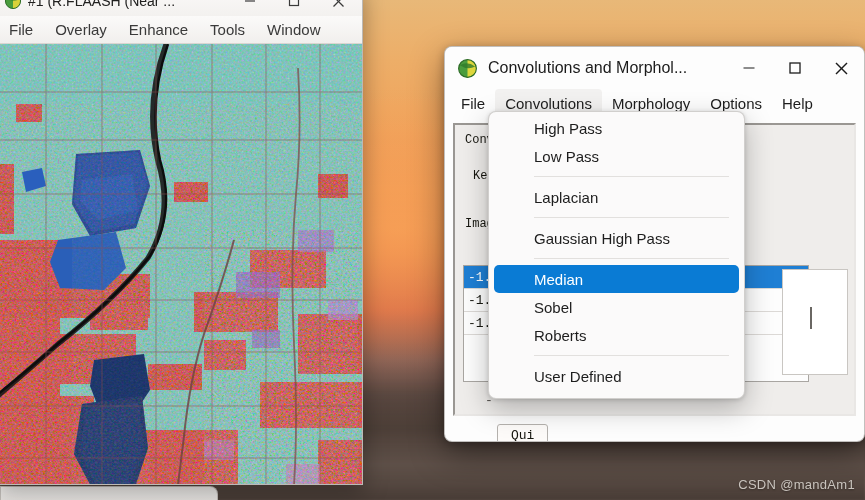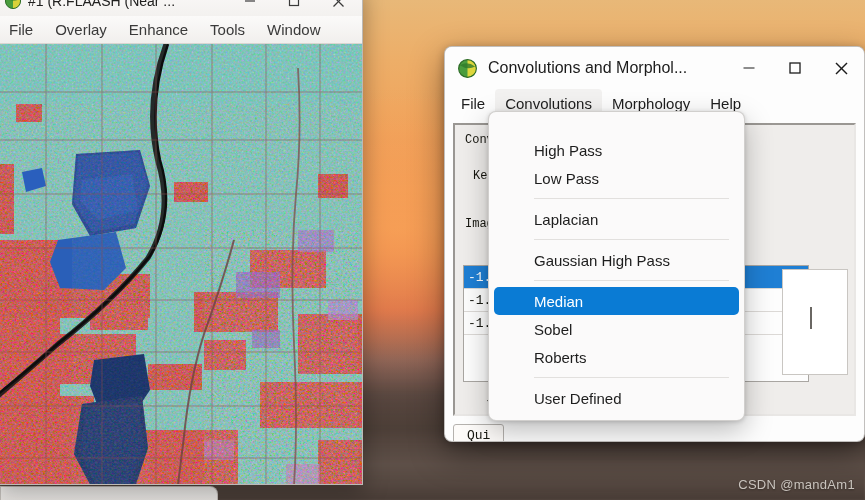--- a/index.html
+++ b/index.html
@@ -149,30 +149,31 @@
     background: #ffffff; border: 1px solid #c9c6c2;
   }
   #right-caret {
     position: absolute; right: 42px; top: 182px; width: 2px; height: 22px; background: #6a6763;
   }
   #quit-row { margin-top: 8px; display: flex; }
   #quit-btn {
     font-family: "Liberation Mono", monospace; font-size: 13px; color: #16160f;
     background: #fdfbf9; border: 1px solid #b5b2ae; border-radius: 3px;
     padding: 3px 13px;
+    margin-left: 44px;
   }
 
   
   #conv-dropdown {
     position: absolute; left: 488px; top: 111px; width: 257px;
     background: #fbfafa;
     border: 1px solid rgba(150,147,143,.42);
     border-radius: 8px;
     box-shadow: 0 10px 28px rgba(0,0,0,.26), 0 1px 4px rgba(0,0,0,.16);
-    padding: 24px 5px 8px 5px;
+    padding: 2px 5px 8px 5px;
   }
   .dd-item {
     height: 28px; display: flex; align-items: center;
     padding-left: 40px; font-size: 15px; color: #1d1d1d;
     border-radius: 5px;
   }
   .dd-item.highlight { background: #0a7bd4; color: #ffffff; }
   .dd-sep { height: 1px; background: #e2e0de; margin: 6px 10px 6px 40px; }
 </style>
 </head>
@@ -343,20 +344,21 @@
             <line x1="13" y1="2" x2="2" y2="13" stroke="#1c1c1c" stroke-width="1.35"></line>
           </svg>
       </div>
     </div>
   </div>
 
   <div id="conv-menubar">
     <div class="conv-menu">File</div>
     <div class="conv-menu active">Convolutions</div>
     <div class="conv-menu">Morphology</div>
+    <div class="conv-menu">Options</div>
     <div class="conv-menu">Help</div>
   </div>
 
   <div id="conv-body">
     <div id="conv-panel">
       <div class="mono" id="lbl-conv">Conv</div>
       <div class="mono" id="lbl-kern">Kern</div>
       <div class="mono" id="lbl-imag">Imag</div>
 
       <div id="kernel-list">

